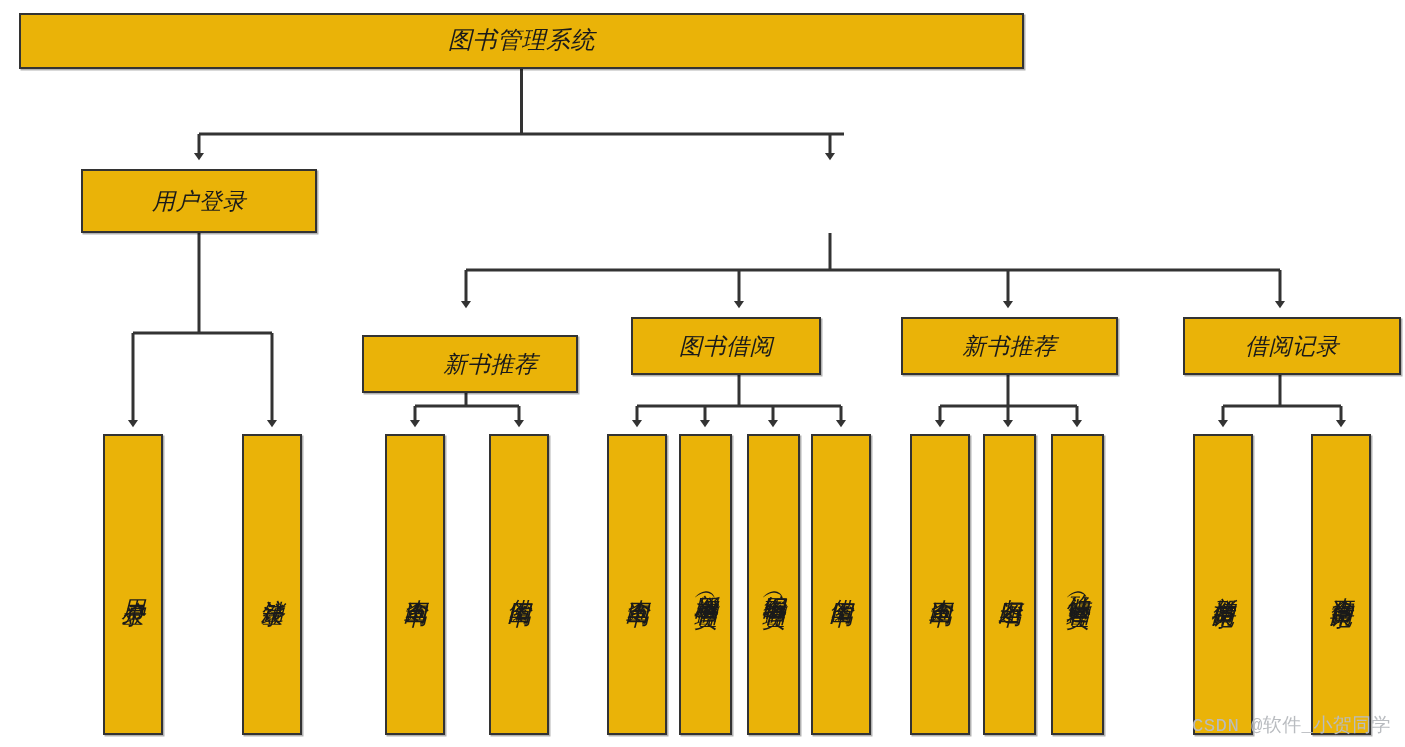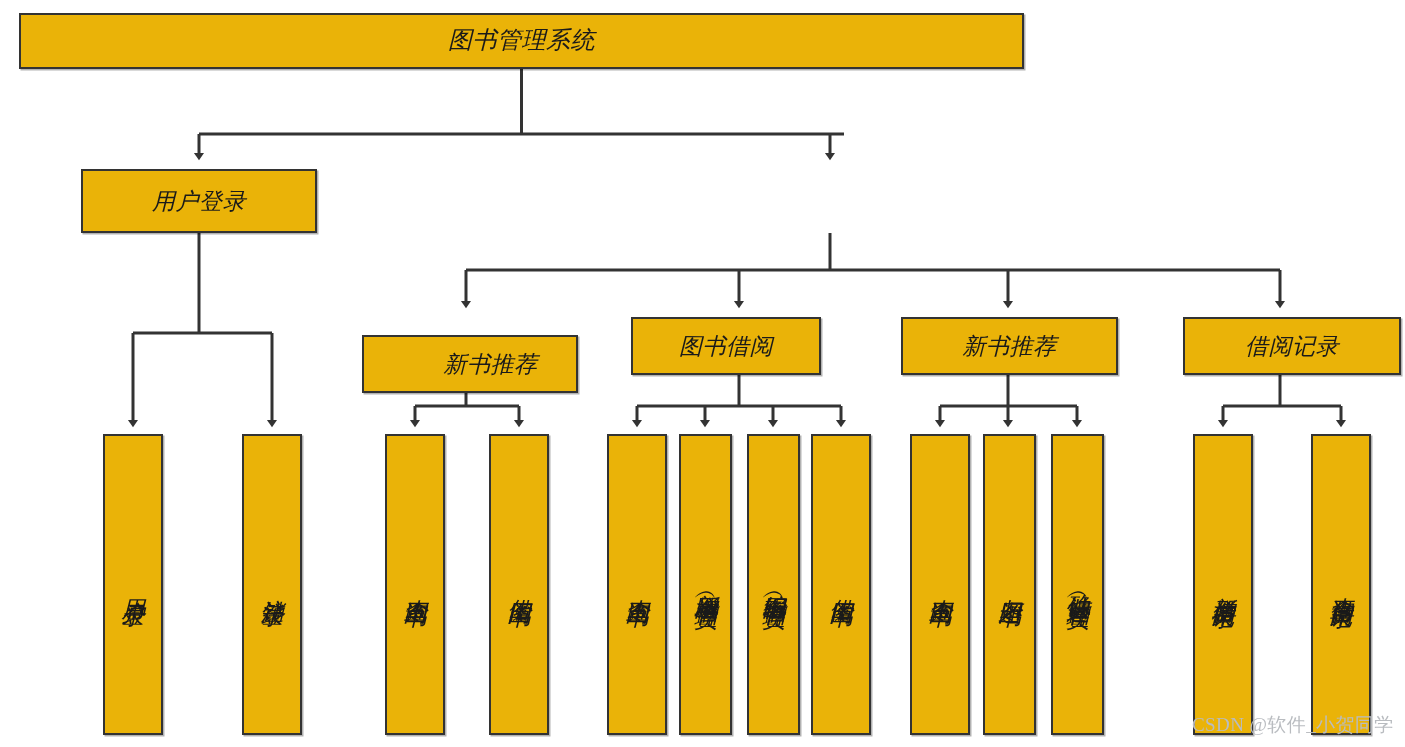--- a/index.html
+++ b/index.html
@@ -61,21 +61,21 @@
     max-height: 100%;
   }
   #watermark {
     position: absolute;
     left: 1192px;
     top: 712px;
     font-size: 19px;
     color: #b9bcc0;
     letter-spacing: 0.4px;
     z-index: 5;
-    font-family: Liberation Serif, serif;
+    font-family: Liberation Mono, monospace;
     white-space: nowrap;
   }
 </style>
 </head>
 <body>
 
 <div id="diagram-canvas">
 
   <svg id="edge-layer" viewBox="0 0 1405 747" width="1405" height="747">
     <defs>

